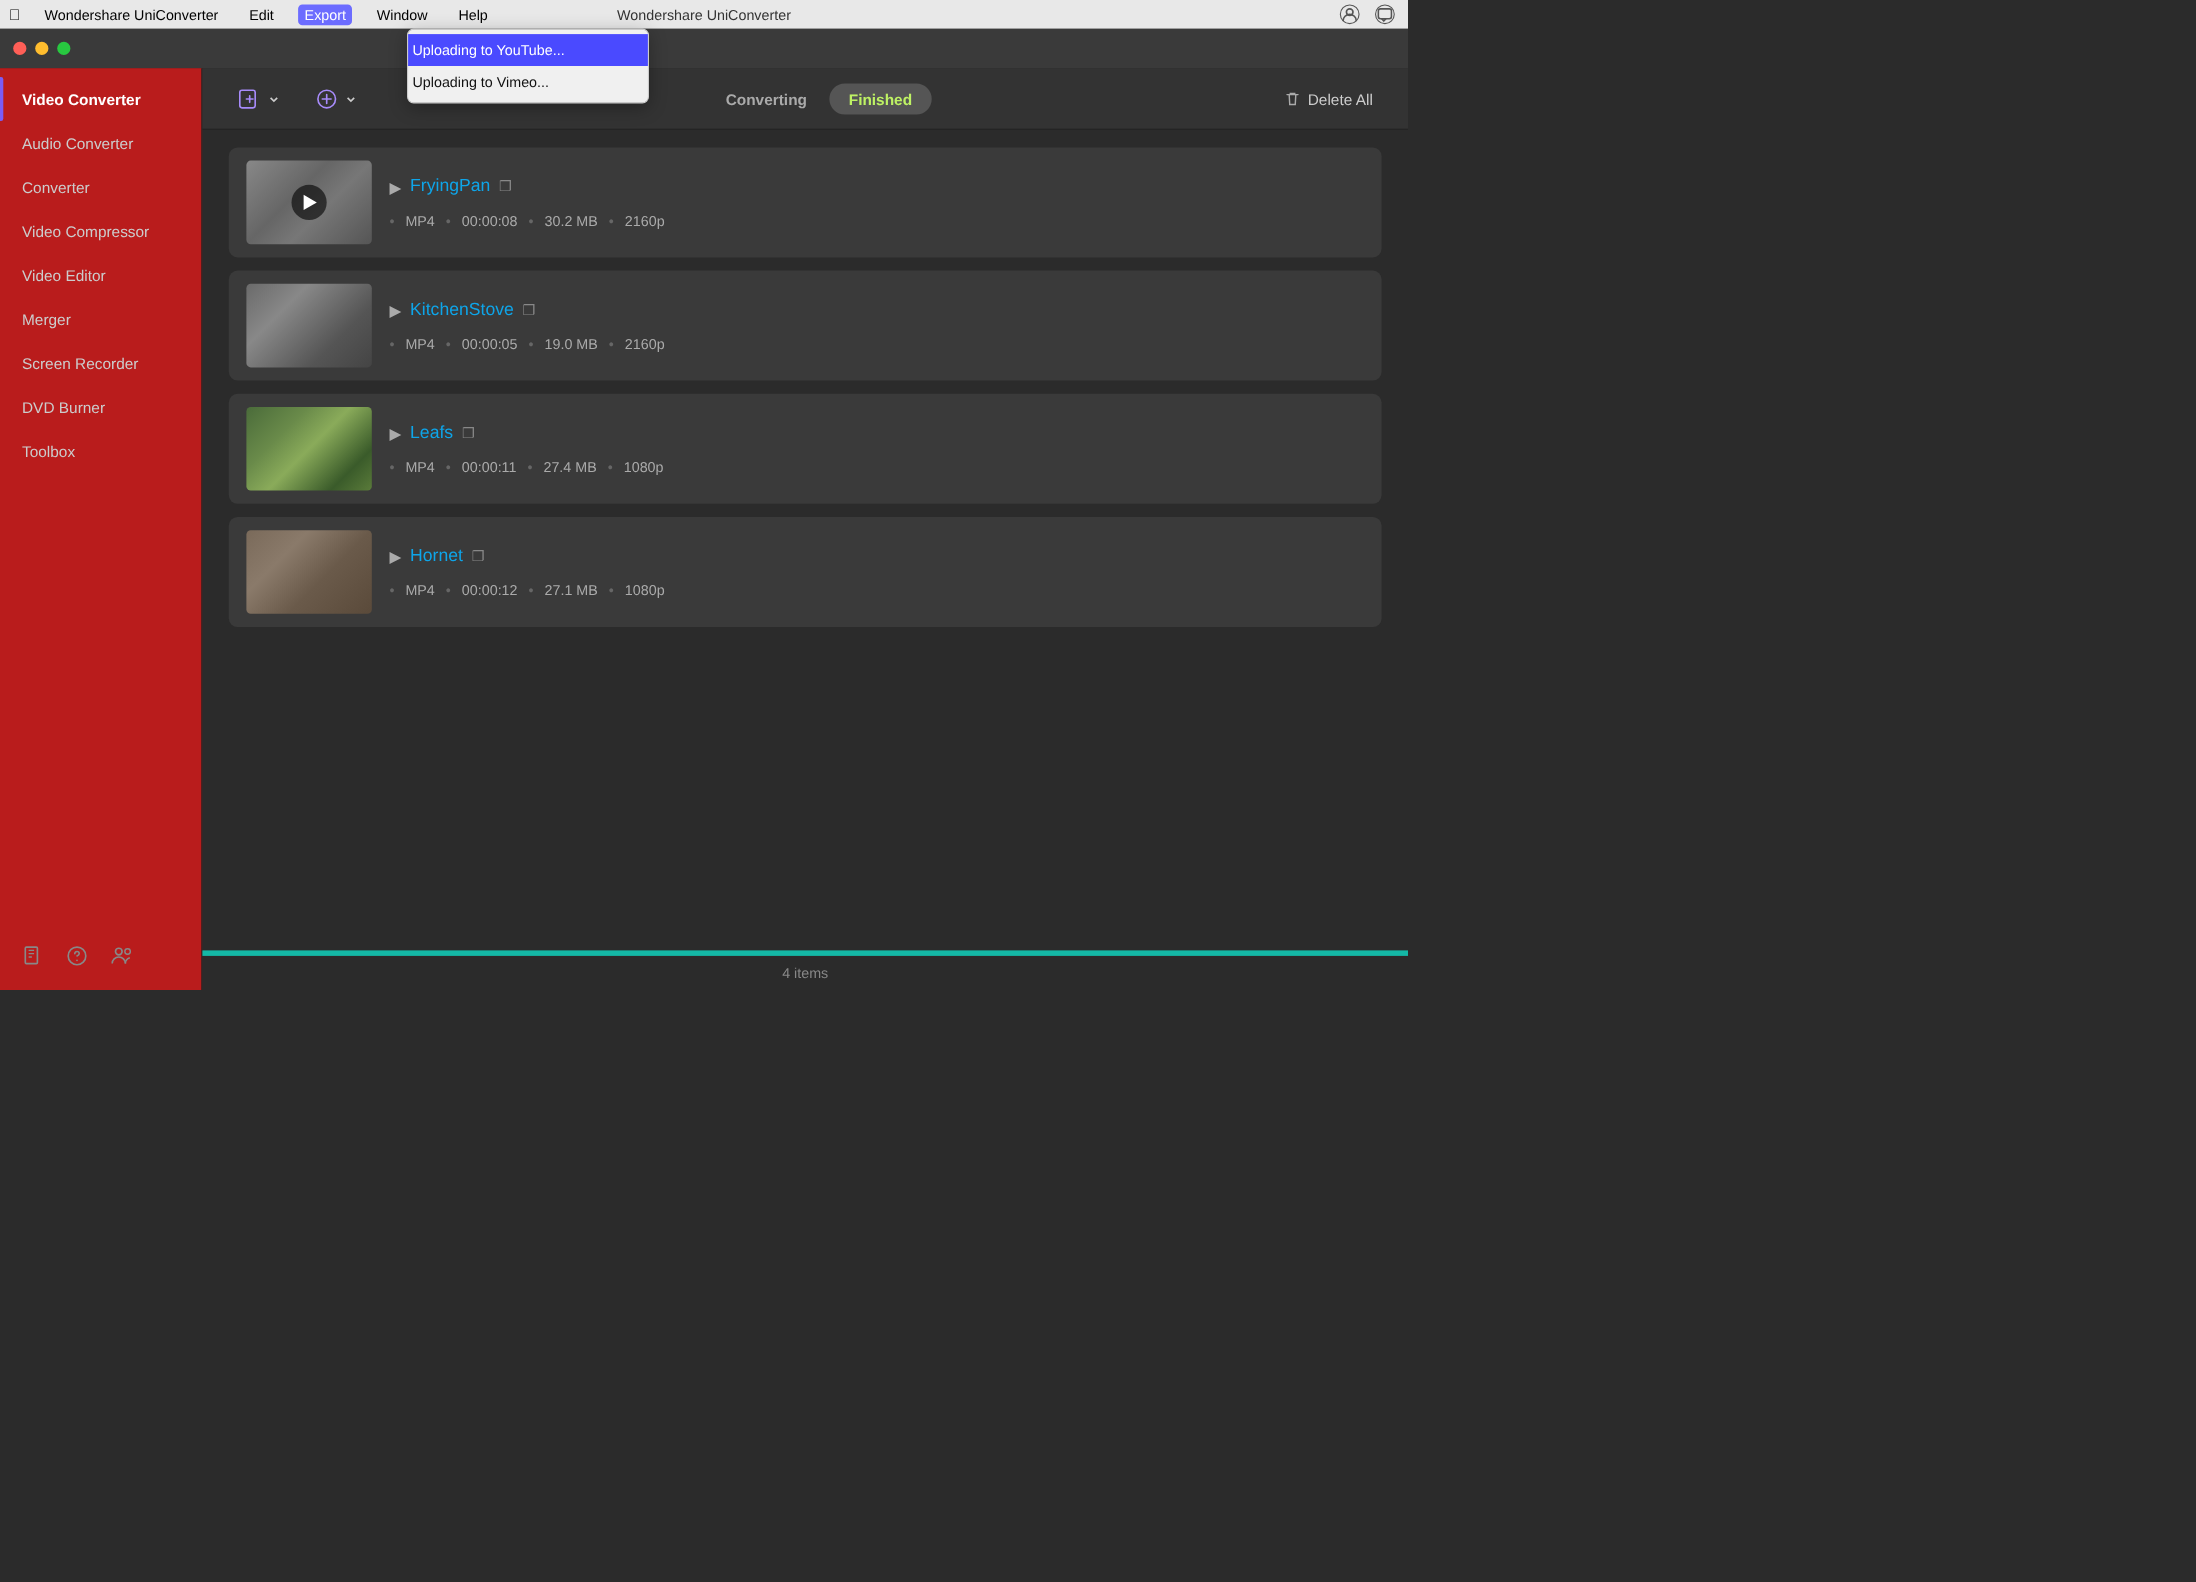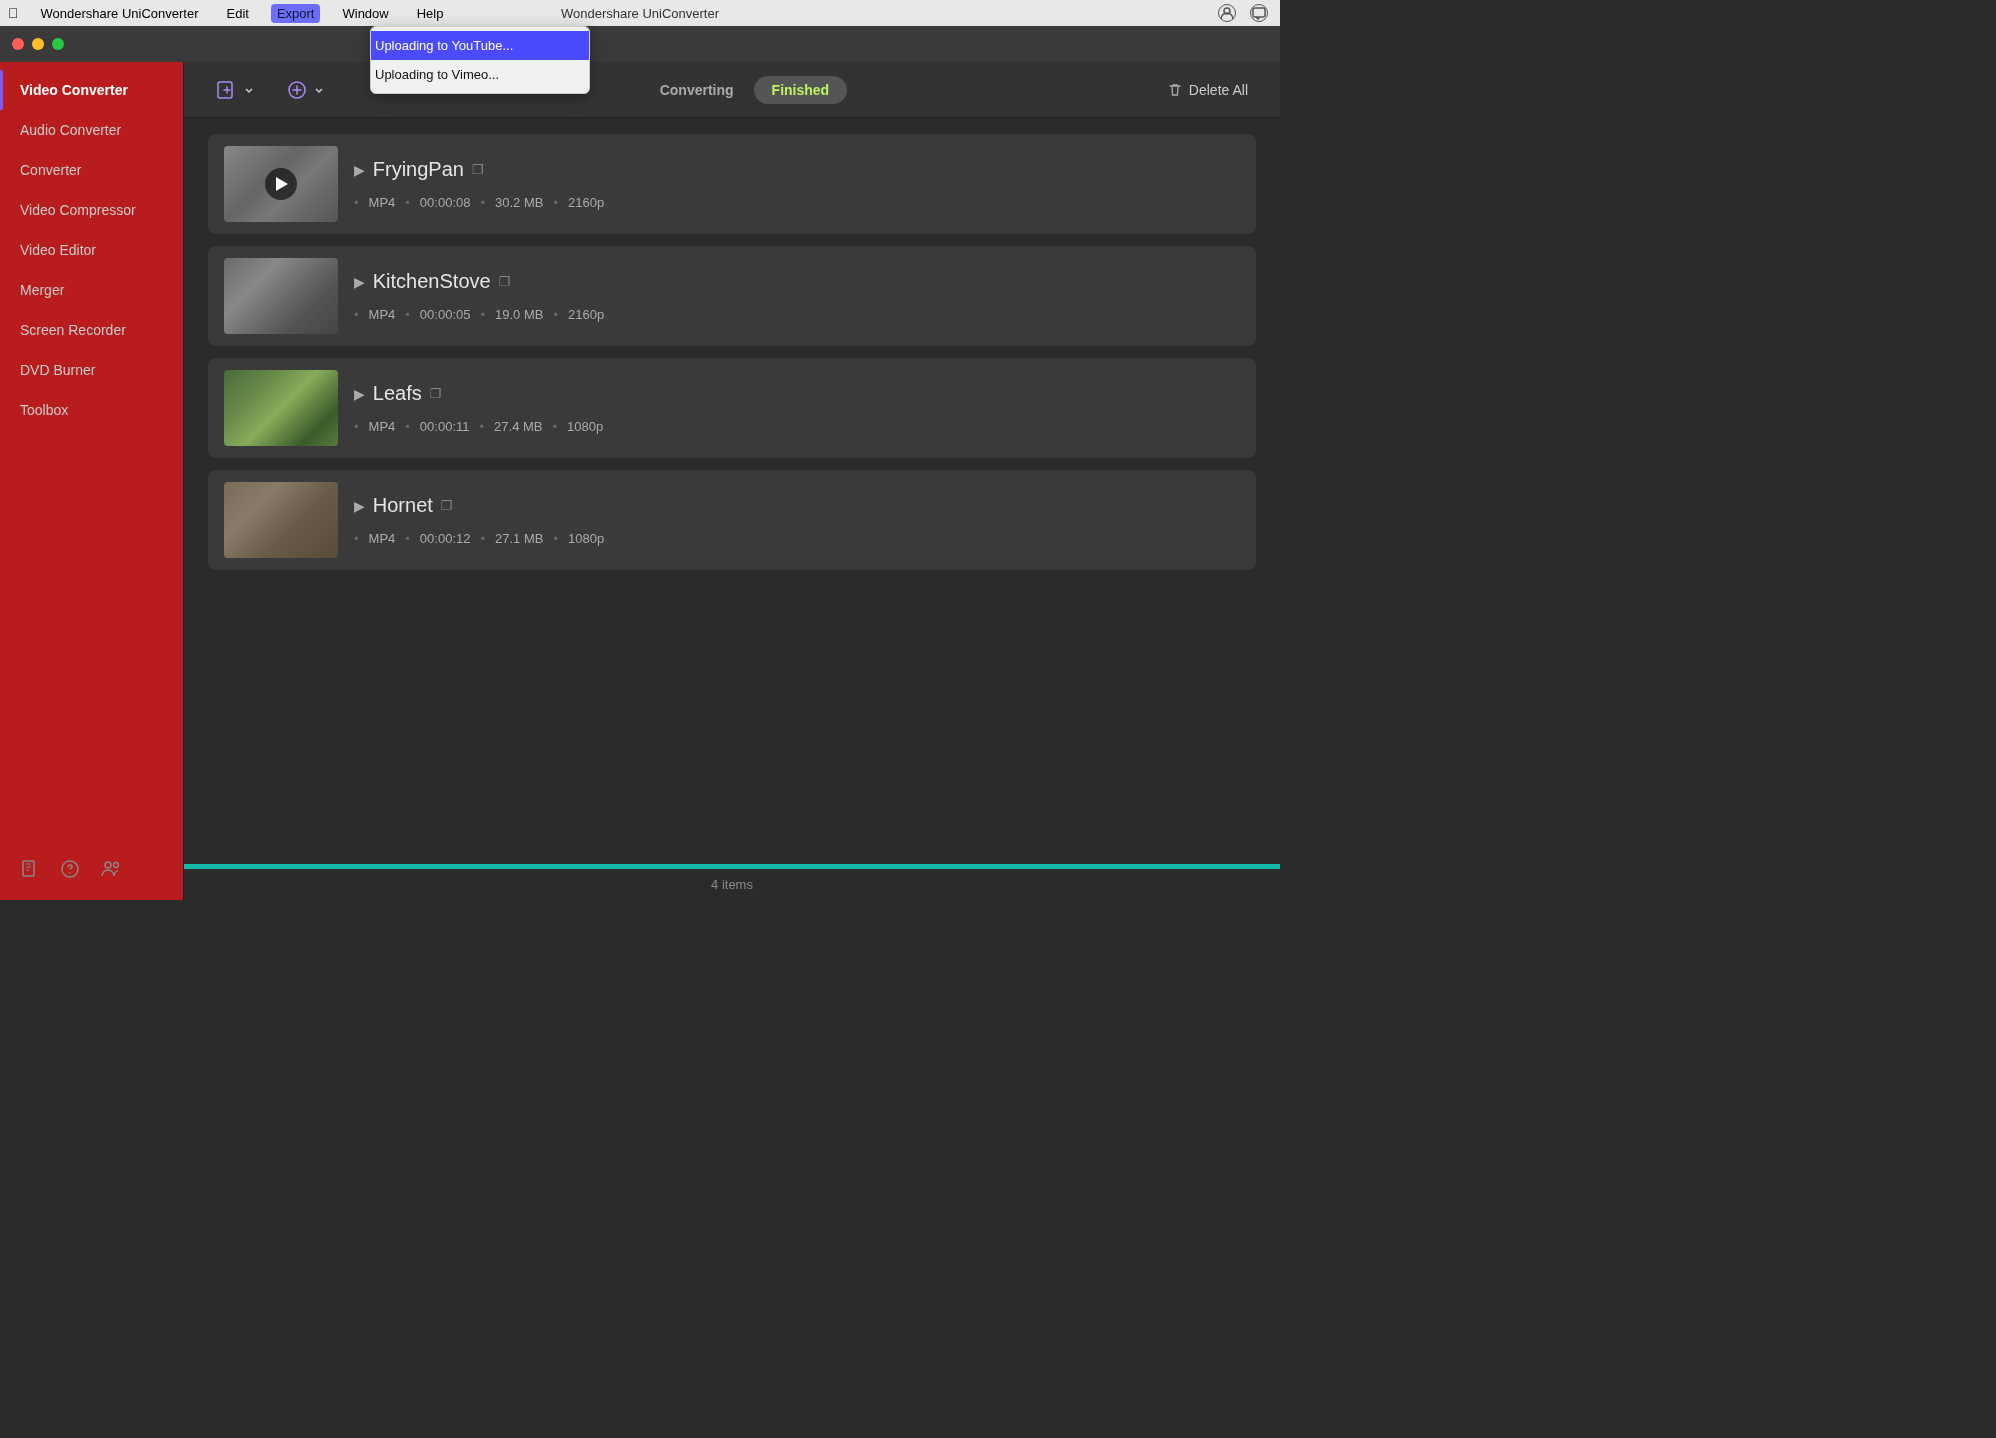--- a/index.html
+++ b/index.html
@@ -35,21 +35,21 @@
     }
     .menubar-item {
       font-size: 13px;
       color: #000;
       cursor: pointer;
       padding: 2px 6px;
       border-radius: 4px;
     }
     .menubar-item.active {
       background: #6c6cff;
-      color: #0f172a;
+      color: #ffffff;
     }
     .menubar-title {
       position: absolute;
       left: 50%;
       transform: translateX(-50%);
       font-size: 13px;
       color: #333;
     }
     .menubar-right {
       position: absolute;
@@ -292,22 +292,22 @@
       display: flex;
       align-items: center;
       gap: 8px;
       margin-bottom: 14px;
     }
     .file-icon {
       font-size: 14px;
       color: #aaa;
     }
     .file-name {
-      font-size: 20px;
-      color: #e5e5e5;
+      font-size: 16px;
+      color: #0ea5e9;
       font-weight: 500;
     }
     .file-edit-icon {
       font-size: 13px;
       color: #888;
       cursor: pointer;
     }
     .file-meta {
       display: flex;
       align-items: center;

